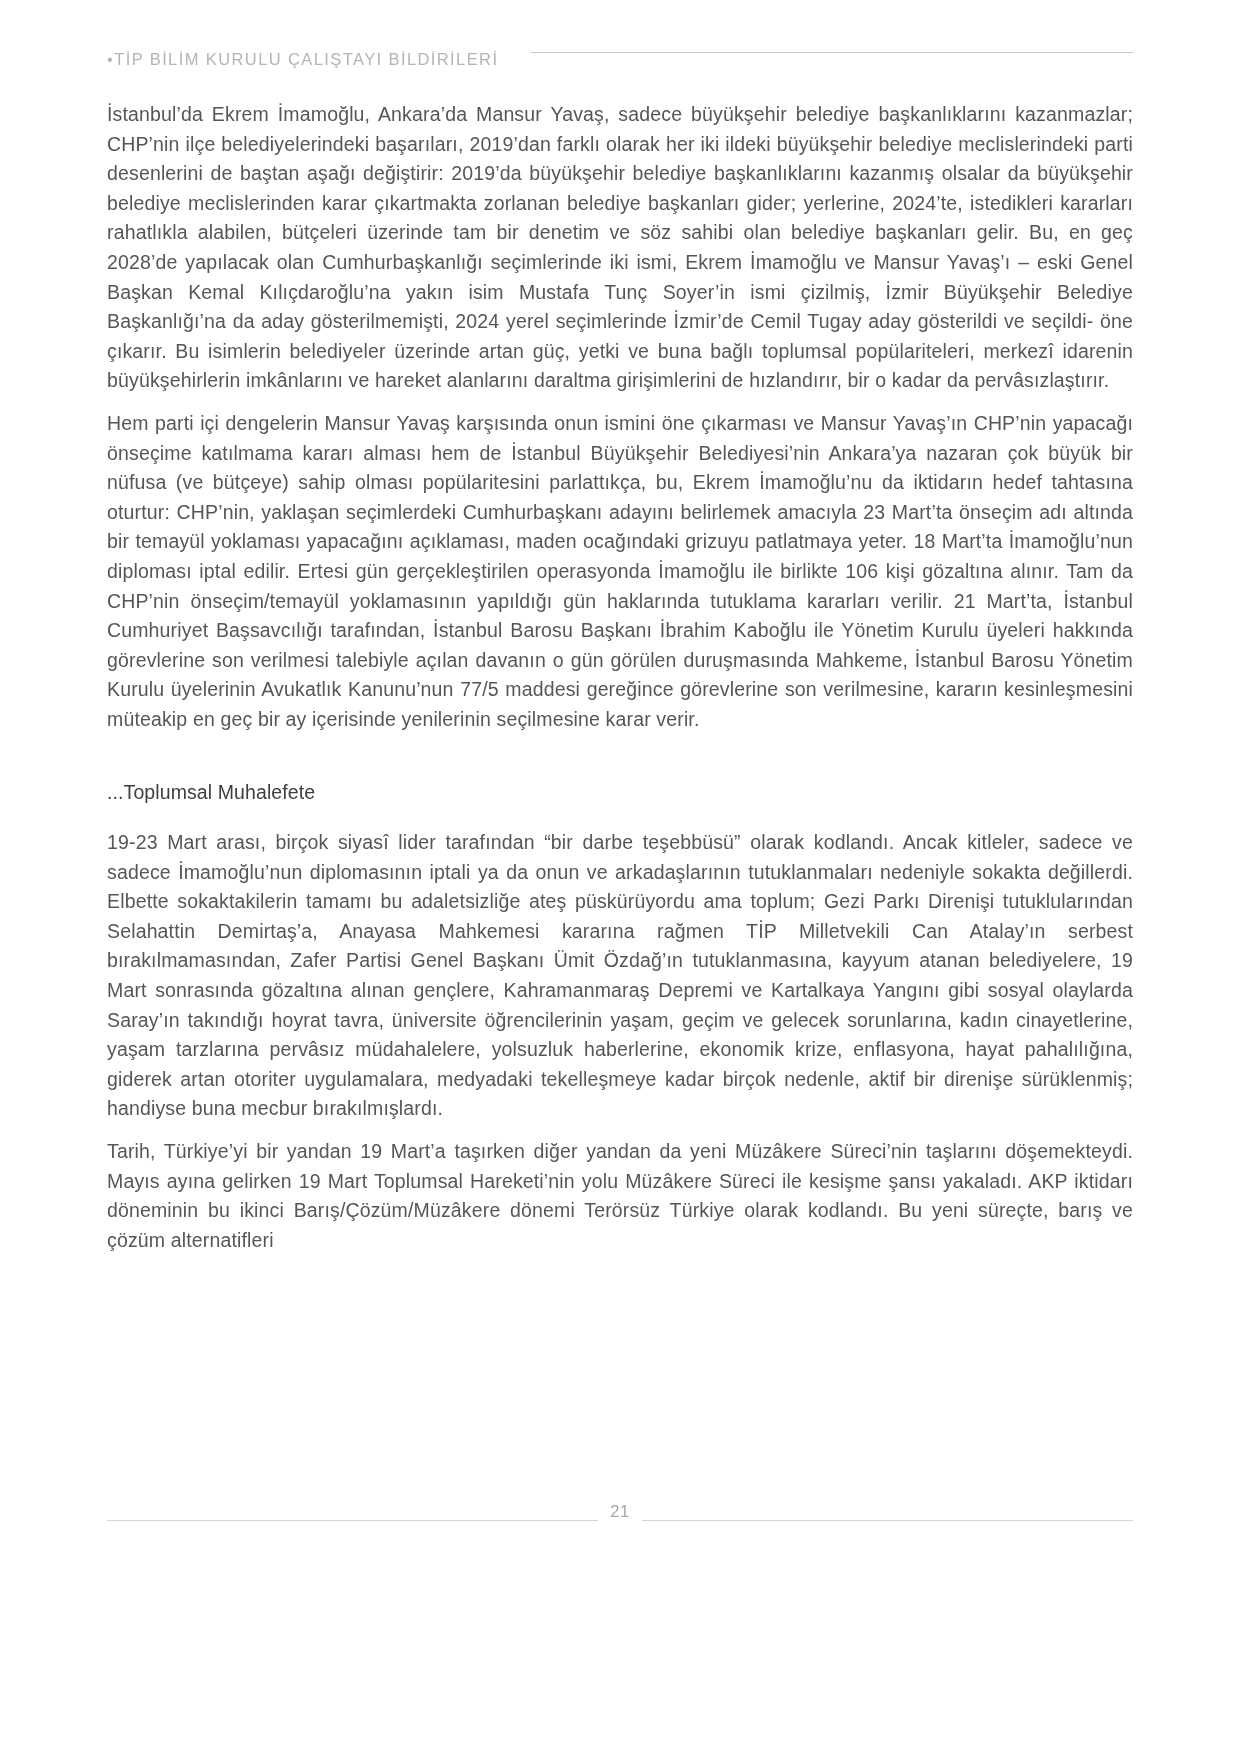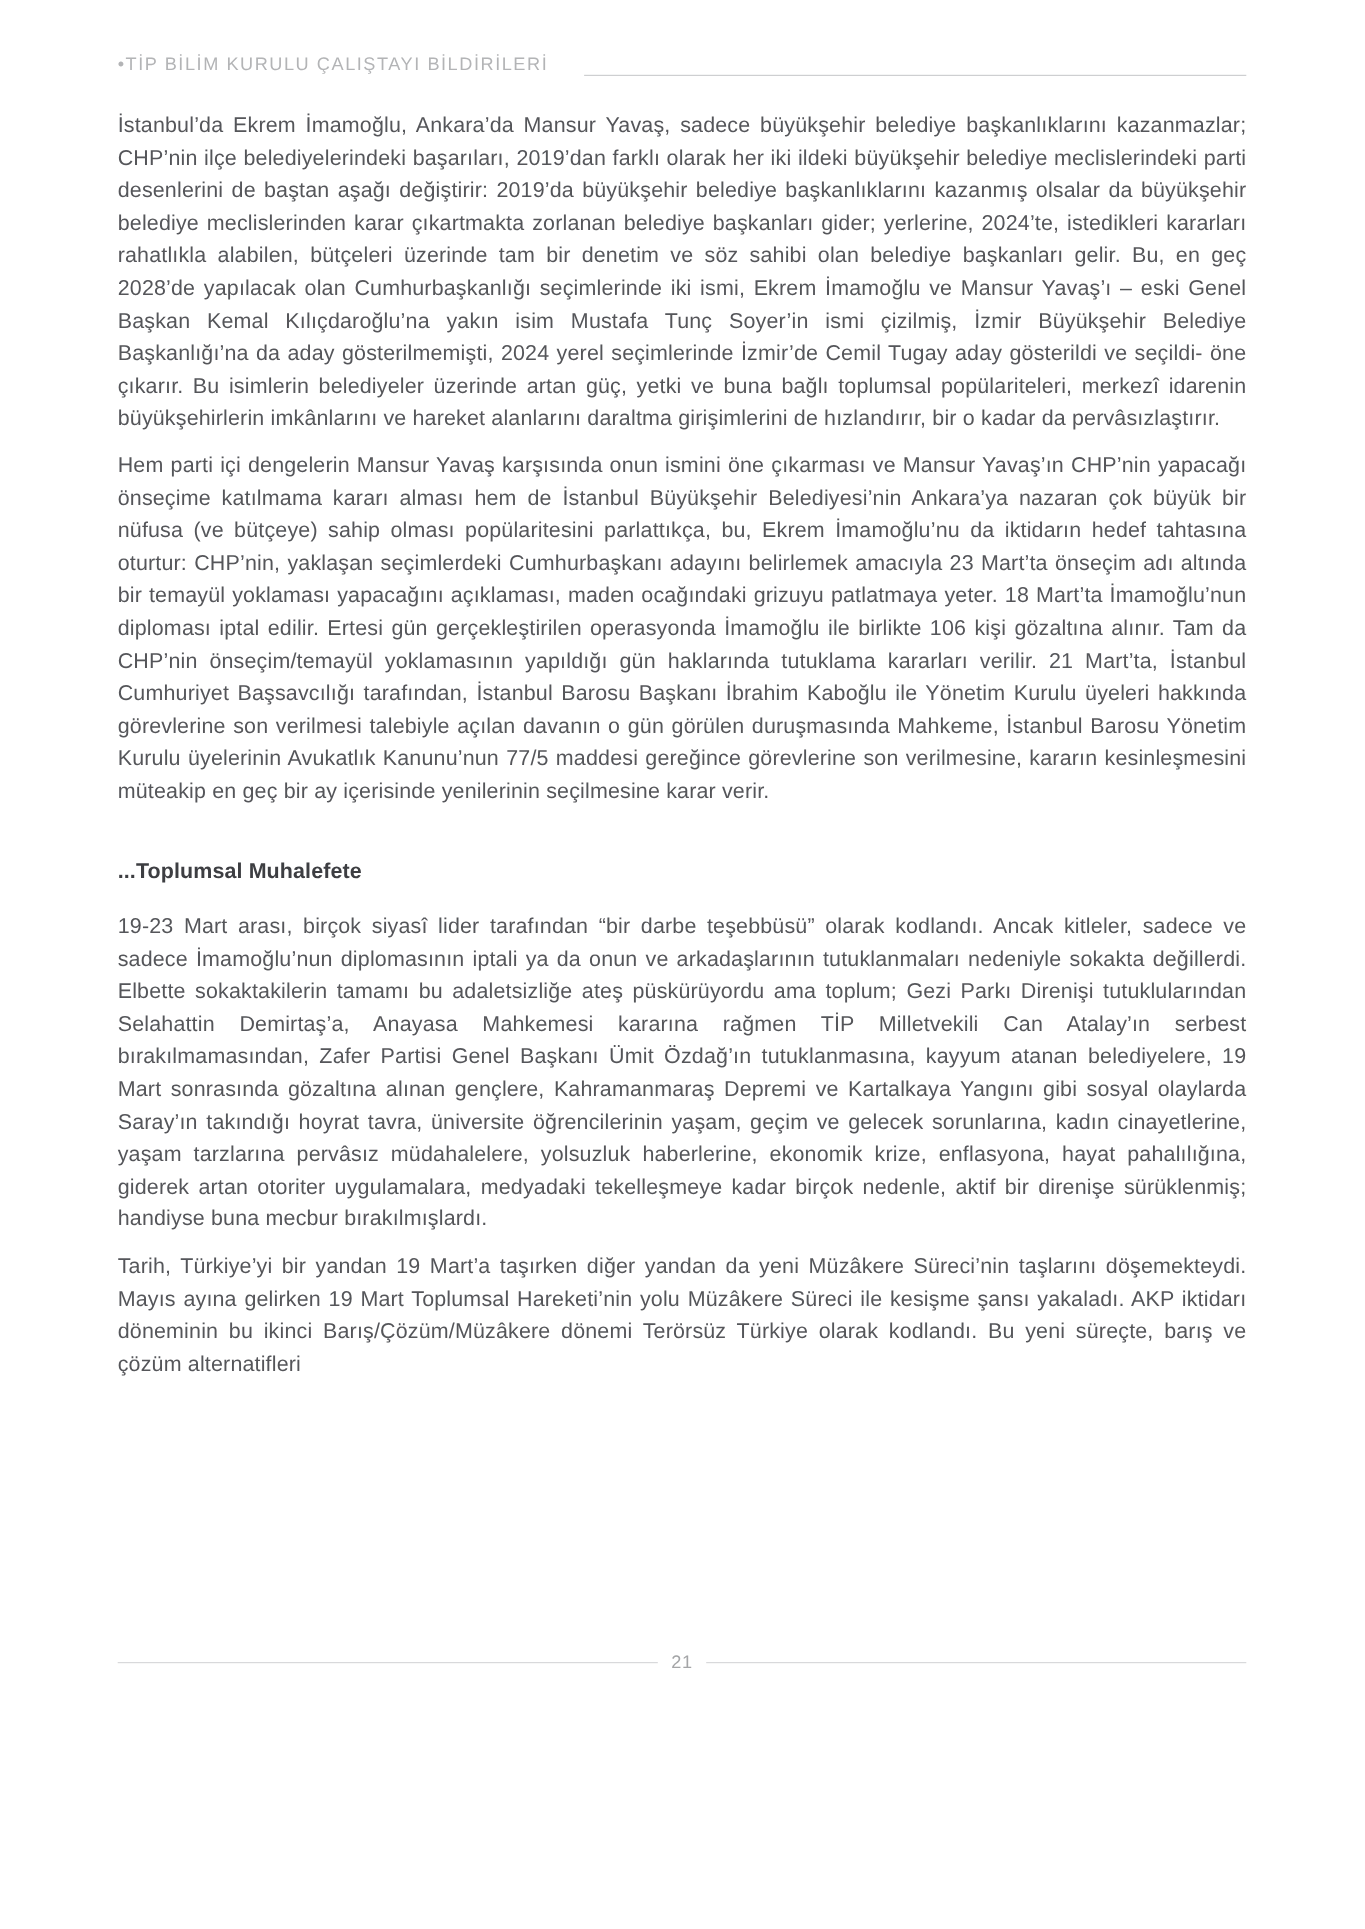--- a/index.html
+++ b/index.html
@@ -16,21 +16,21 @@
     background: #ffffff;
     overflow: hidden;
   }
   
   .page-header {
     position: absolute;
     top: 50px;
     left: 107px;
     right: 108px;
     display: flex;
-    align-items: flex-end;
+    align-items: flex-start;
     gap: 33px;
   }
   .header-title {
     font-size: 16.5px;
     letter-spacing: 1.4px;
     color: #b3b4b6;
     white-space: nowrap;
     font-weight: 400;
   }
   .header-rule {
@@ -50,34 +50,34 @@
     line-height: 29.6px;
     text-align: justify;
     letter-spacing: 0.15px;
   }
   .content p.body-paragraph {
     margin: 0 0 13px 0;
   }
   .content h2.section-heading {
     font-size: 19.5px;
     line-height: 29.6px;
-    font-weight: 700;
+    font-weight: 400;
     color: #3d3e42;
     margin: 44px 0 20px 0;
     text-align: left;
     letter-spacing: 0.1px;
   }
   
   .page-footer {
     position: absolute;
     top: 1502px;
     left: 107px;
     right: 108px;
     display: flex;
-    align-items: center;
+    align-items: flex-end;
     gap: 12px;
   }
   .footer-rule {
     flex: 1;
     height: 1px;
     background: #d4d5d7;
   }
   .page-number {
     font-size: 16.5px;
     color: #a4a5a7;

